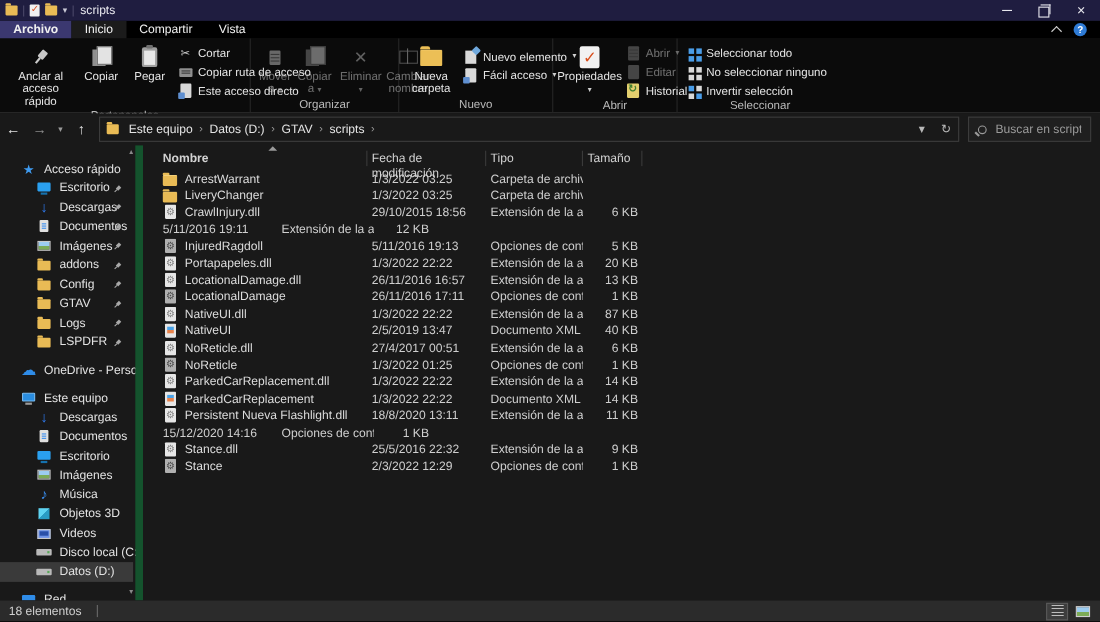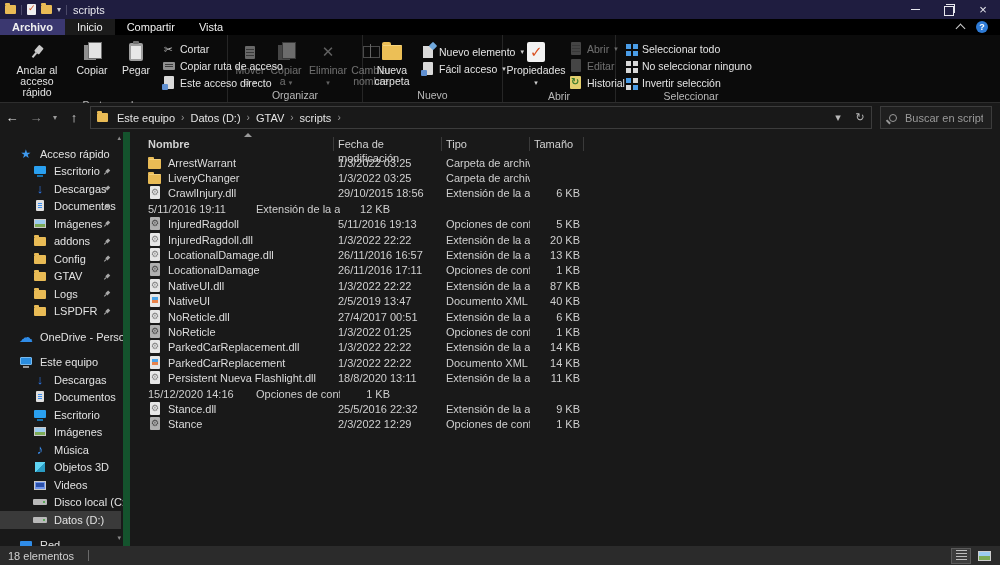--- a/index.html
+++ b/index.html
@@ -586,21 +586,21 @@
             <span>InjuredRagdoll</span>
           </div>
           <div class="fc2">5/11/2016 19:13</div>
           <div class="fc3">Opciones de confi...</div>
           <div class="fc4">5 KB</div>
         </div>
 
         <div class="frow">
           <div class="fc1">
             <span class="fic dll"></span>
-            <span>InjuredRagdoll.dll</span>
+            <span>Portapapeles.dll</span>
           </div>
           <div class="fc2">1/3/2022 22:22</div>
           <div class="fc3">Extensión de la ap...</div>
           <div class="fc4">20 KB</div>
         </div>
 
         <div class="frow">
           <div class="fc1">
             <span class="fic dll"></span>
             <span>LocationalDamage.dll</span>

